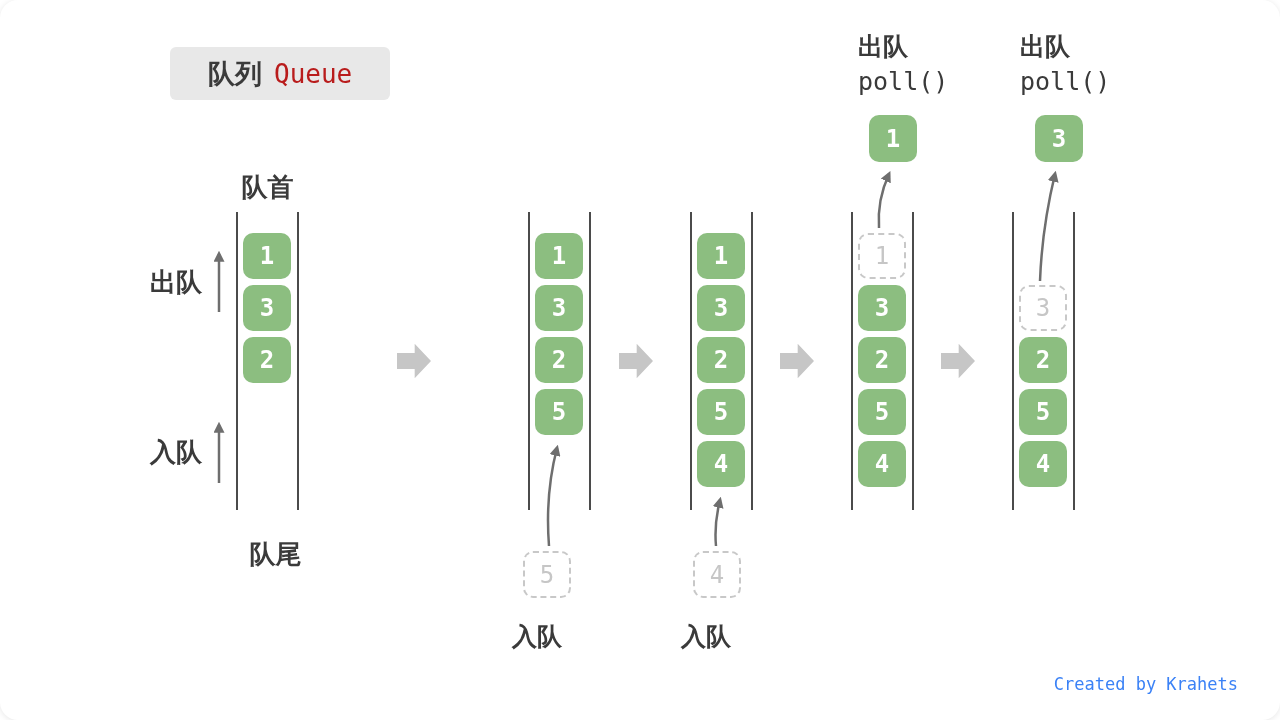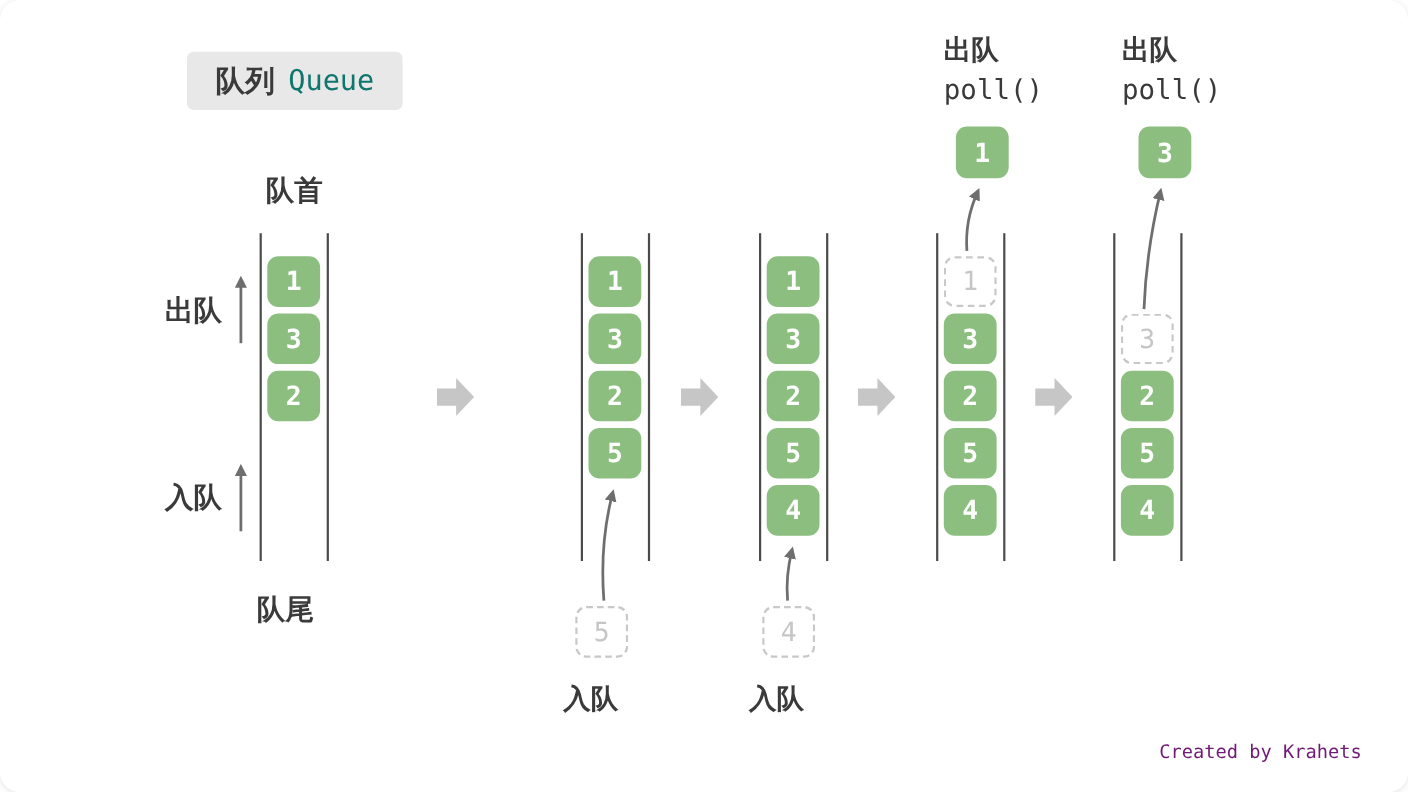--- a/index.html
+++ b/index.html
@@ -8,25 +8,25 @@
 
   .canvas {
     position:relative; width:1280px; height:720px;
     background:#ffffff; border-radius:18px;
     box-shadow:0 1px 6px rgba(0,0,0,0.10);
     overflow:hidden;
   }
 
   .title-box {
     position:absolute; left:170px; top:47px; height:53px;
-    display:inline-flex; align-items:center; padding:0 26px; gap:12px;
+    display:inline-flex; align-items:center; padding:0 38px; gap:12px;
     background:#e8e8e8; border-radius:6px;
   }
   .title-zh { font-size:27px; font-weight:bold; color:#3a3a3a; }
-  .title-en { font-family:"DejaVu Sans Mono", monospace; font-size:26px; color:#0f766e; }
+  .title-en { font-family:"DejaVu Sans Mono", monospace; font-size:26px; color:#b91c1c; }
 
   .side-label { position:absolute; font-size:26px; font-weight:bold; color:#3a3a3a; }
   .col-label  { position:absolute; width:63px; text-align:center; font-size:26px; font-weight:bold; color:#3a3a3a; }
 
   .queue-col {
     position:absolute; top:212px; width:63px; height:298px;
     border-left:2px solid #4b4b4b; border-right:2px solid #4b4b4b;
   }
 
   .cell {
@@ -45,38 +45,38 @@
     clip-path:polygon(0% 28%, 52% 28%, 52% 2%, 100% 50%, 52% 98%, 52% 72%, 0% 72%);
   }
 
   .op-label { position:absolute; line-height:36px; font-size:25px; color:#3a3a3a; }
   .op-zh   { display:block; font-weight:600; }
   .op-code { display:block; font-family:"DejaVu Sans Mono", monospace; }
   .op-arg  { color:#4c9b52; font-weight:bold; }
 
   .watermark {
     position:absolute; right:42px; top:674px;
-    font-family:"DejaVu Sans Mono", monospace; font-size:17px; color:#701a75;
+    font-family:"DejaVu Sans Mono", monospace; font-size:17px; color:#3b82f6;
   }
 
   svg.overlay { position:absolute; left:0; top:0; width:1280px; height:720px; pointer-events:none; }
   .thin-arrow { stroke:#6e6e6e; stroke-width:2.5; fill:none; }
 </style>
 </head>
 <body>
 
 <div class="canvas">
 
   <div class="title-box">
     <span class="title-zh">队列</span>
     <span class="title-en">Queue</span>
   </div>
 
-  <div class="col-label" style="left:236px; top:156px;">队首</div>
-  <div class="col-label" style="left:228px; top:537px;">队尾</div>
+  <div class="col-label" style="left:236px; top:170px;">队首</div>
+  <div class="col-label" style="left:244px; top:537px;">队尾</div>
   <div class="side-label" style="left:150px; top:265px;">出队</div>
   <div class="side-label" style="left:150px; top:435px;">入队</div>
 
   <div class="queue-col" style="left:236px;"></div>
   <div class="queue-col" style="left:528px;"></div>
   <div class="queue-col" style="left:690px;"></div>
   <div class="queue-col" style="left:851px;"></div>
   <div class="queue-col" style="left:1012px;"></div>
 
   <div class="cell" style="left:243px; top:233px;">1</div>

